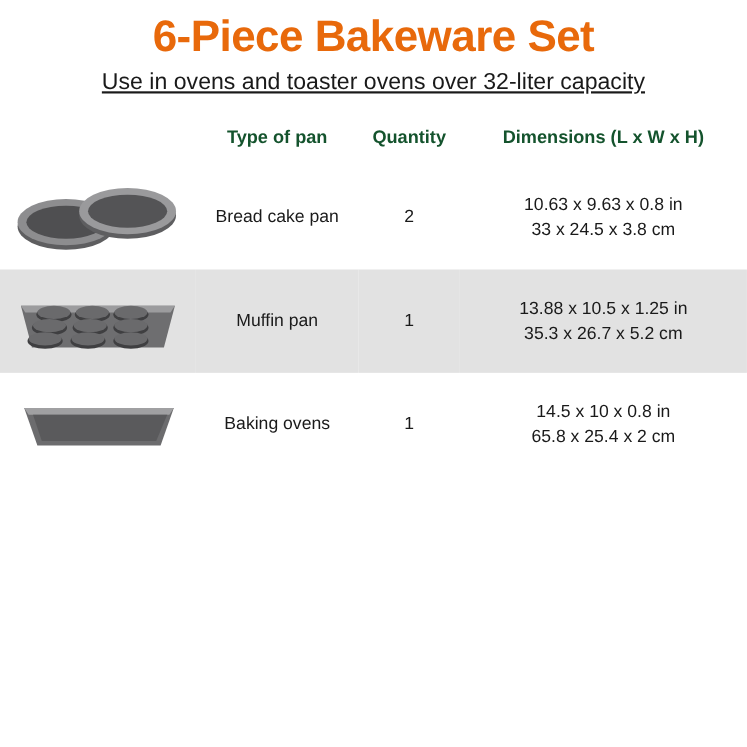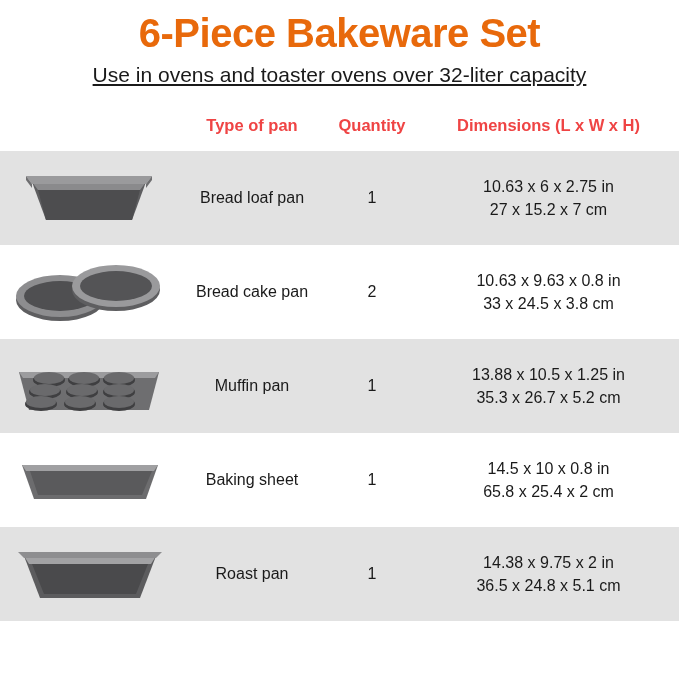--- a/index.html
+++ b/index.html
@@ -13,21 +13,20 @@
     font-family: "Liberation Sans", sans-serif;
     color: #1a1a1a;
     overflow: hidden;
   }
   .page {
     width: 679px;
     height: 679px;
     position: relative;
     display: flex;
     flex-direction: column;
-    align-items: center;
   }
   .header {
     padding: 6px 10px 0 10px;
     text-align: center;
   }
   .title {
     color: #e8690b;
     font-size: 40px;
     font-weight: bold;
     letter-spacing: -0.5px;
@@ -47,21 +46,21 @@
     width: 100%;
     border-collapse: collapse;
     table-layout: fixed;
   }
   .col-img { width: 178px; }
   .col-type { width: 148px; }
   .col-qty { width: 92px; }
   .col-dim { width: 261px; }
 
   .table th {
-    color: #ef4444;
+    color: #14532d;
     font-size: 16.5px;
     font-weight: bold;
     padding: 0 0 16px 0;
     text-align: center;
     vertical-align: bottom;
   }
   .table td {
     text-align: center;
     vertical-align: middle;
     font-size: 16px;
@@ -111,40 +110,20 @@
     <thead>
       <tr>
         <th></th>
         <th>Type of pan</th>
         <th>Quantity</th>
         <th>Dimensions (L x W x H)</th>
       </tr>
     </thead>
     <tbody>
 
-      <tr class="shaded">
-        <td class="pan-cell">
-          <div class="pan-wrap">
-            <svg width="150" height="72" viewBox="0 0 150 72">
-              <path d="M18 20 L132 20 L118 58 L32 58 Z" fill="#5e5e60"></path>
-              <path d="M18 20 L132 20 L126 28 L24 28 Z" fill="#8a8a8c"></path>
-              <path d="M24 28 L126 28 L118 58 L32 58 Z" fill="#4d4d4f"></path>
-              <path d="M12 14 L138 14 L132 22 L18 22 Z" fill="#9a9a9c"></path>
-              <path d="M12 14 L18 22 L18 26 L12 18 Z" fill="#6e6e70"></path>
-              <path d="M138 14 L132 22 L132 26 L138 18 Z" fill="#6e6e70"></path>
-            </svg>
-          </div>
-        </td>
-        <td>Bread loaf pan</td>
-        <td>1</td>
-        <td>
-          <div class="dims">10.63 x 6 x 2.75 in</div>
-          <div class="dims">27 x 15.2 x 7 cm</div>
-        </td>
-      </tr>
 
       <tr class="plain">
         <td class="pan-cell">
           <div class="pan-wrap">
             <svg width="155" height="76" viewBox="0 0 155 76">
               <ellipse cx="48" cy="46" rx="44" ry="21" fill="#5e5e60"></ellipse>
               <ellipse cx="48" cy="42" rx="44" ry="21" fill="#8d8d8f"></ellipse>
               <ellipse cx="48" cy="42" rx="36" ry="15" fill="#4f4f51"></ellipse>
               <ellipse cx="104" cy="36" rx="44" ry="21" fill="#5e5e60"></ellipse>
               <ellipse cx="104" cy="32" rx="44" ry="21" fill="#9a9a9c"></ellipse>
@@ -203,43 +182,25 @@
         <td class="pan-cell">
           <div class="pan-wrap">
             <svg width="158" height="70" viewBox="0 0 158 70">
               <path d="M12 20 L148 20 L136 54 L24 54 Z" fill="#6c6c6e"></path>
               <path d="M12 20 L148 20 L144 26 L16 26 Z" fill="#a0a0a2"></path>
               <path d="M20 26 L142 26 L132 50 L28 50 Z" fill="#5a5a5c"></path>
               <path d="M22 28 L140 28 L131 48 L30 48 Z" fill="#65656700"></path>
             </svg>
           </div>
         </td>
-        <td>Baking sheet</td>
+        <td>Baking ovens</td>
         <td>1</td>
         <td>
           <div class="dims">14.5 x 10 x 0.8 in</div>
           <div class="dims">65.8 x 25.4 x 2 cm</div>
         </td>
       </tr>
 
-      <tr class="shaded">
-        <td class="pan-cell">
-          <div class="pan-wrap">
-            <svg width="158" height="76" viewBox="0 0 158 76">
-              <path d="M14 20 L146 20 L130 62 L30 62 Z" fill="#5c5c5e"></path>
-              <path d="M14 20 L146 20 L141 28 L19 28 Z" fill="#a2a2a4"></path>
-              <path d="M22 28 L138 28 L126 58 L34 58 Z" fill="#4a4a4c"></path>
-              <path d="M8 16 L152 16 L146 22 L14 22 Z" fill="#8e8e90"></path>
-            </svg>
-          </div>
-        </td>
-        <td>Roast pan</td>
-        <td>1</td>
-        <td>
-          <div class="dims">14.38 x 9.75 x 2 in</div>
-          <div class="dims">36.5 x 24.8 x 5.1 cm</div>
-        </td>
-      </tr>
 
     </tbody>
   </table>
 
 </div>
 
 </body></html>

